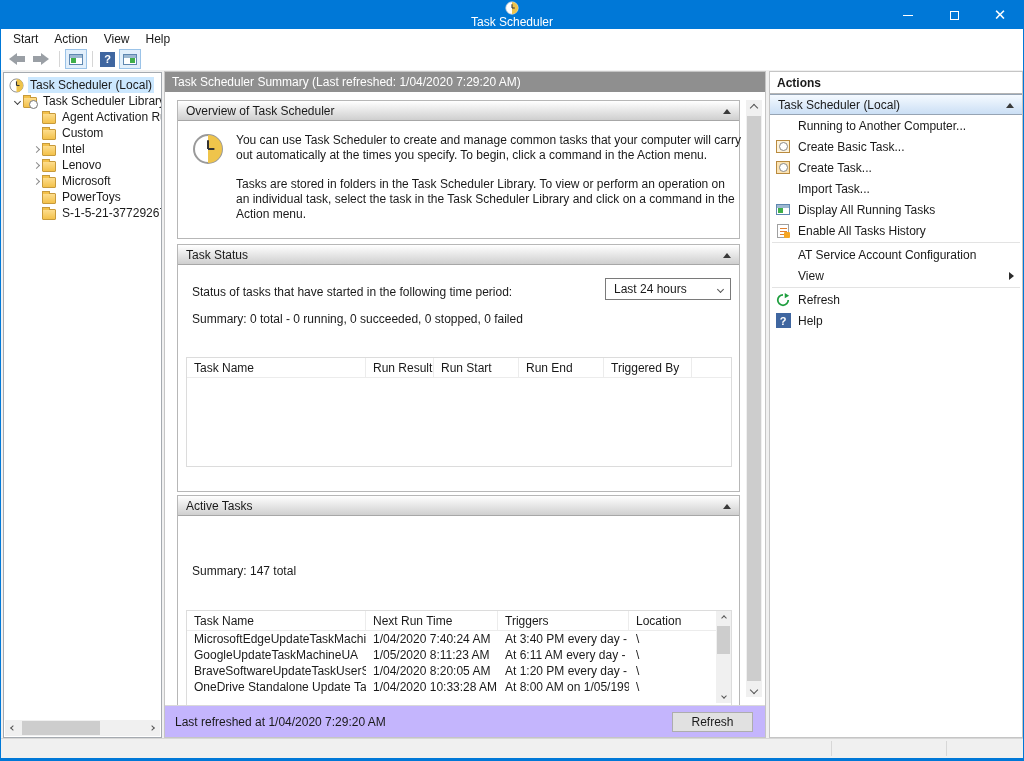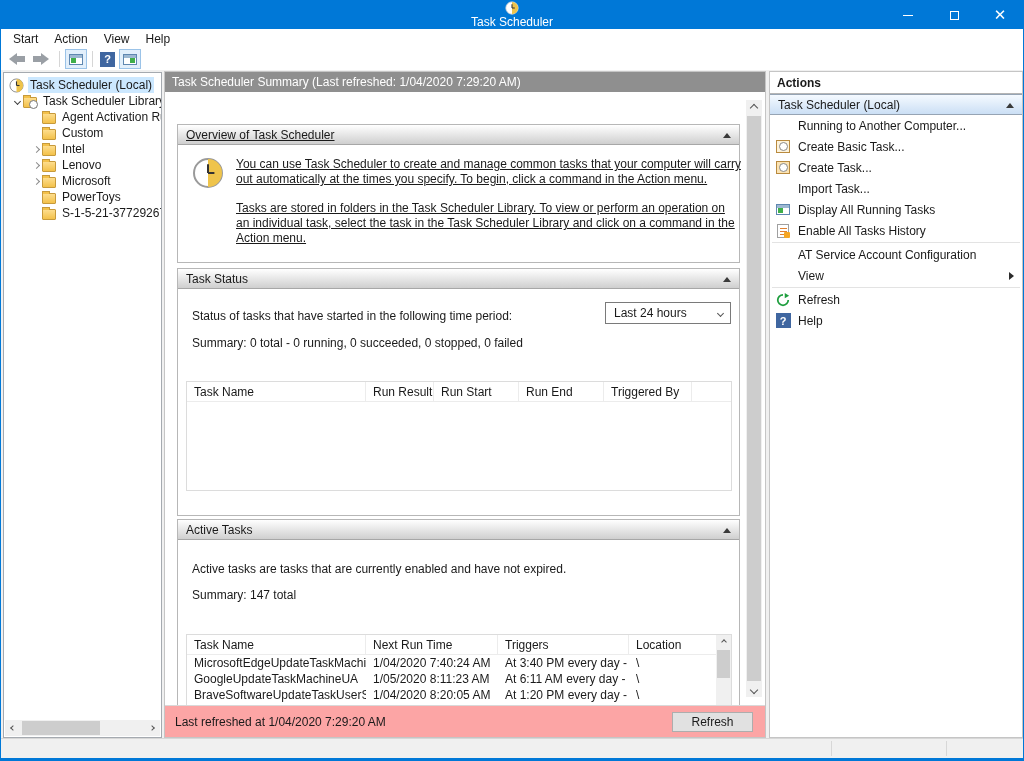--- a/index.html
+++ b/index.html
@@ -67,21 +67,21 @@
   
   .tree-hscroll { position:absolute; left:1px; right:1px; bottom:1px; height:16px; background:#f0f0f0; }
   .tree-hscroll .sb-left { position:absolute; left:0; top:0; width:16px; height:16px; display:flex; align-items:center; justify-content:center; }
   .tree-hscroll .sb-right{ position:absolute; right:0; top:0; width:16px; height:16px; display:flex; align-items:center; justify-content:center; }
   .tree-hscroll .sb-thumb{ position:absolute; left:17px; top:1px; width:78px; height:14px; background:#cdcdcd; }
 
   
   .center-panel { position:absolute; left:163px; top:70px; width:602px; height:667px; background:#fff; border:1px solid #c5c5c5; }
   .summary-header { height:20px; background:#8f8f8f; color:#fff; display:flex; align-items:center; padding-left:7px; }
   .center-content { position:absolute; top:20px; left:0; right:0; bottom:32px; background:#fff; overflow:hidden; }
-  .center-footer { position:absolute; left:0; right:0; bottom:0; height:32px; background:#fca5a5; border-top:1px solid #d9d9d9;
+  .center-footer { position:absolute; left:0; right:0; bottom:0; height:32px; background:#c4b5fd; border-top:1px solid #d9d9d9;
                    display:flex; align-items:center; }
   .center-footer .lr-text { margin-left:10px; }
   .refresh-btn { position:absolute; right:12px; top:6px; width:81px; height:20px; background:#e1e1e1; border:1px solid #adadad;
                  display:flex; align-items:center; justify-content:center; }
 
   .section { margin-left:12px; width:563px; border:1px solid #b7b7b7; }
   .sec-head { height:20px; background:linear-gradient(#ffffff,#cfcfcf); border-bottom:1px solid #a7a7a7;
               display:flex; align-items:center; padding:0 8px; position:relative; }
   .sec-head .tri-up { position:absolute; right:8px; top:8px; }
   .sec-body { background:#fff; position:relative; }
@@ -269,21 +269,21 @@
           <span class="chev right sm"></span>
         </span>
     </div>
   </div>
 
   <div class="center-panel">
     <div class="summary-header">Task Scheduler Summary (Last refreshed: 1/04/2020 7:29:20 AM)</div>
 
     <div class="center-content">
 
-      <div class="section" style="margin-top:32px;text-decoration:underline;">
+      <div class="section" style="margin-top:8px;">
         <div class="sec-head">
           <span>Overview of Task Scheduler</span>
           <span class="tri-up"></span>
         </div>
         <div class="sec-body overview-body">
           <svg class="ov-ico" viewBox="0 0 16 16">
             <circle cx="8" cy="8" r="7" fill="#ffffff" stroke="#9a9a9a"></circle>
             <path d="M8 1 A7 7 0 0 1 8 15 Z" fill="#efc44b"></path>
             <line x1="8" y1="8" x2="8" y2="3.6" stroke="#333" stroke-width="1"></line>
             <line x1="8" y1="8" x2="11.2" y2="8" stroke="#333" stroke-width="1"></line>
@@ -319,21 +319,20 @@
           </div>
         </div>
       </div>
 
       <div class="section" style="margin-top:3px;">
         <div class="sec-head">
           <span>Active Tasks</span>
           <span class="tri-up"></span>
         </div>
         <div class="sec-body at-body">
-          <span class="at-desc">Active tasks are tasks that are currently enabled and have not expired.</span>
           <span class="at-summary">Summary: 147 total</span>
           <div class="grid at-grid">
             <div class="grid-head" style="margin-right:15px;">
               <div class="gh-cell" style="width:179px;">Task Name</div>
               <div class="gh-cell" style="width:132px;">Next Run Time</div>
               <div class="gh-cell" style="width:131px;">Triggers</div>
               <div class="gh-cell" style="flex:1; border-right:none;">Location</div>
             </div>
             <div class="grid-rows" style="height:73px; margin-right:15px;">
               <div class="grid-row">

